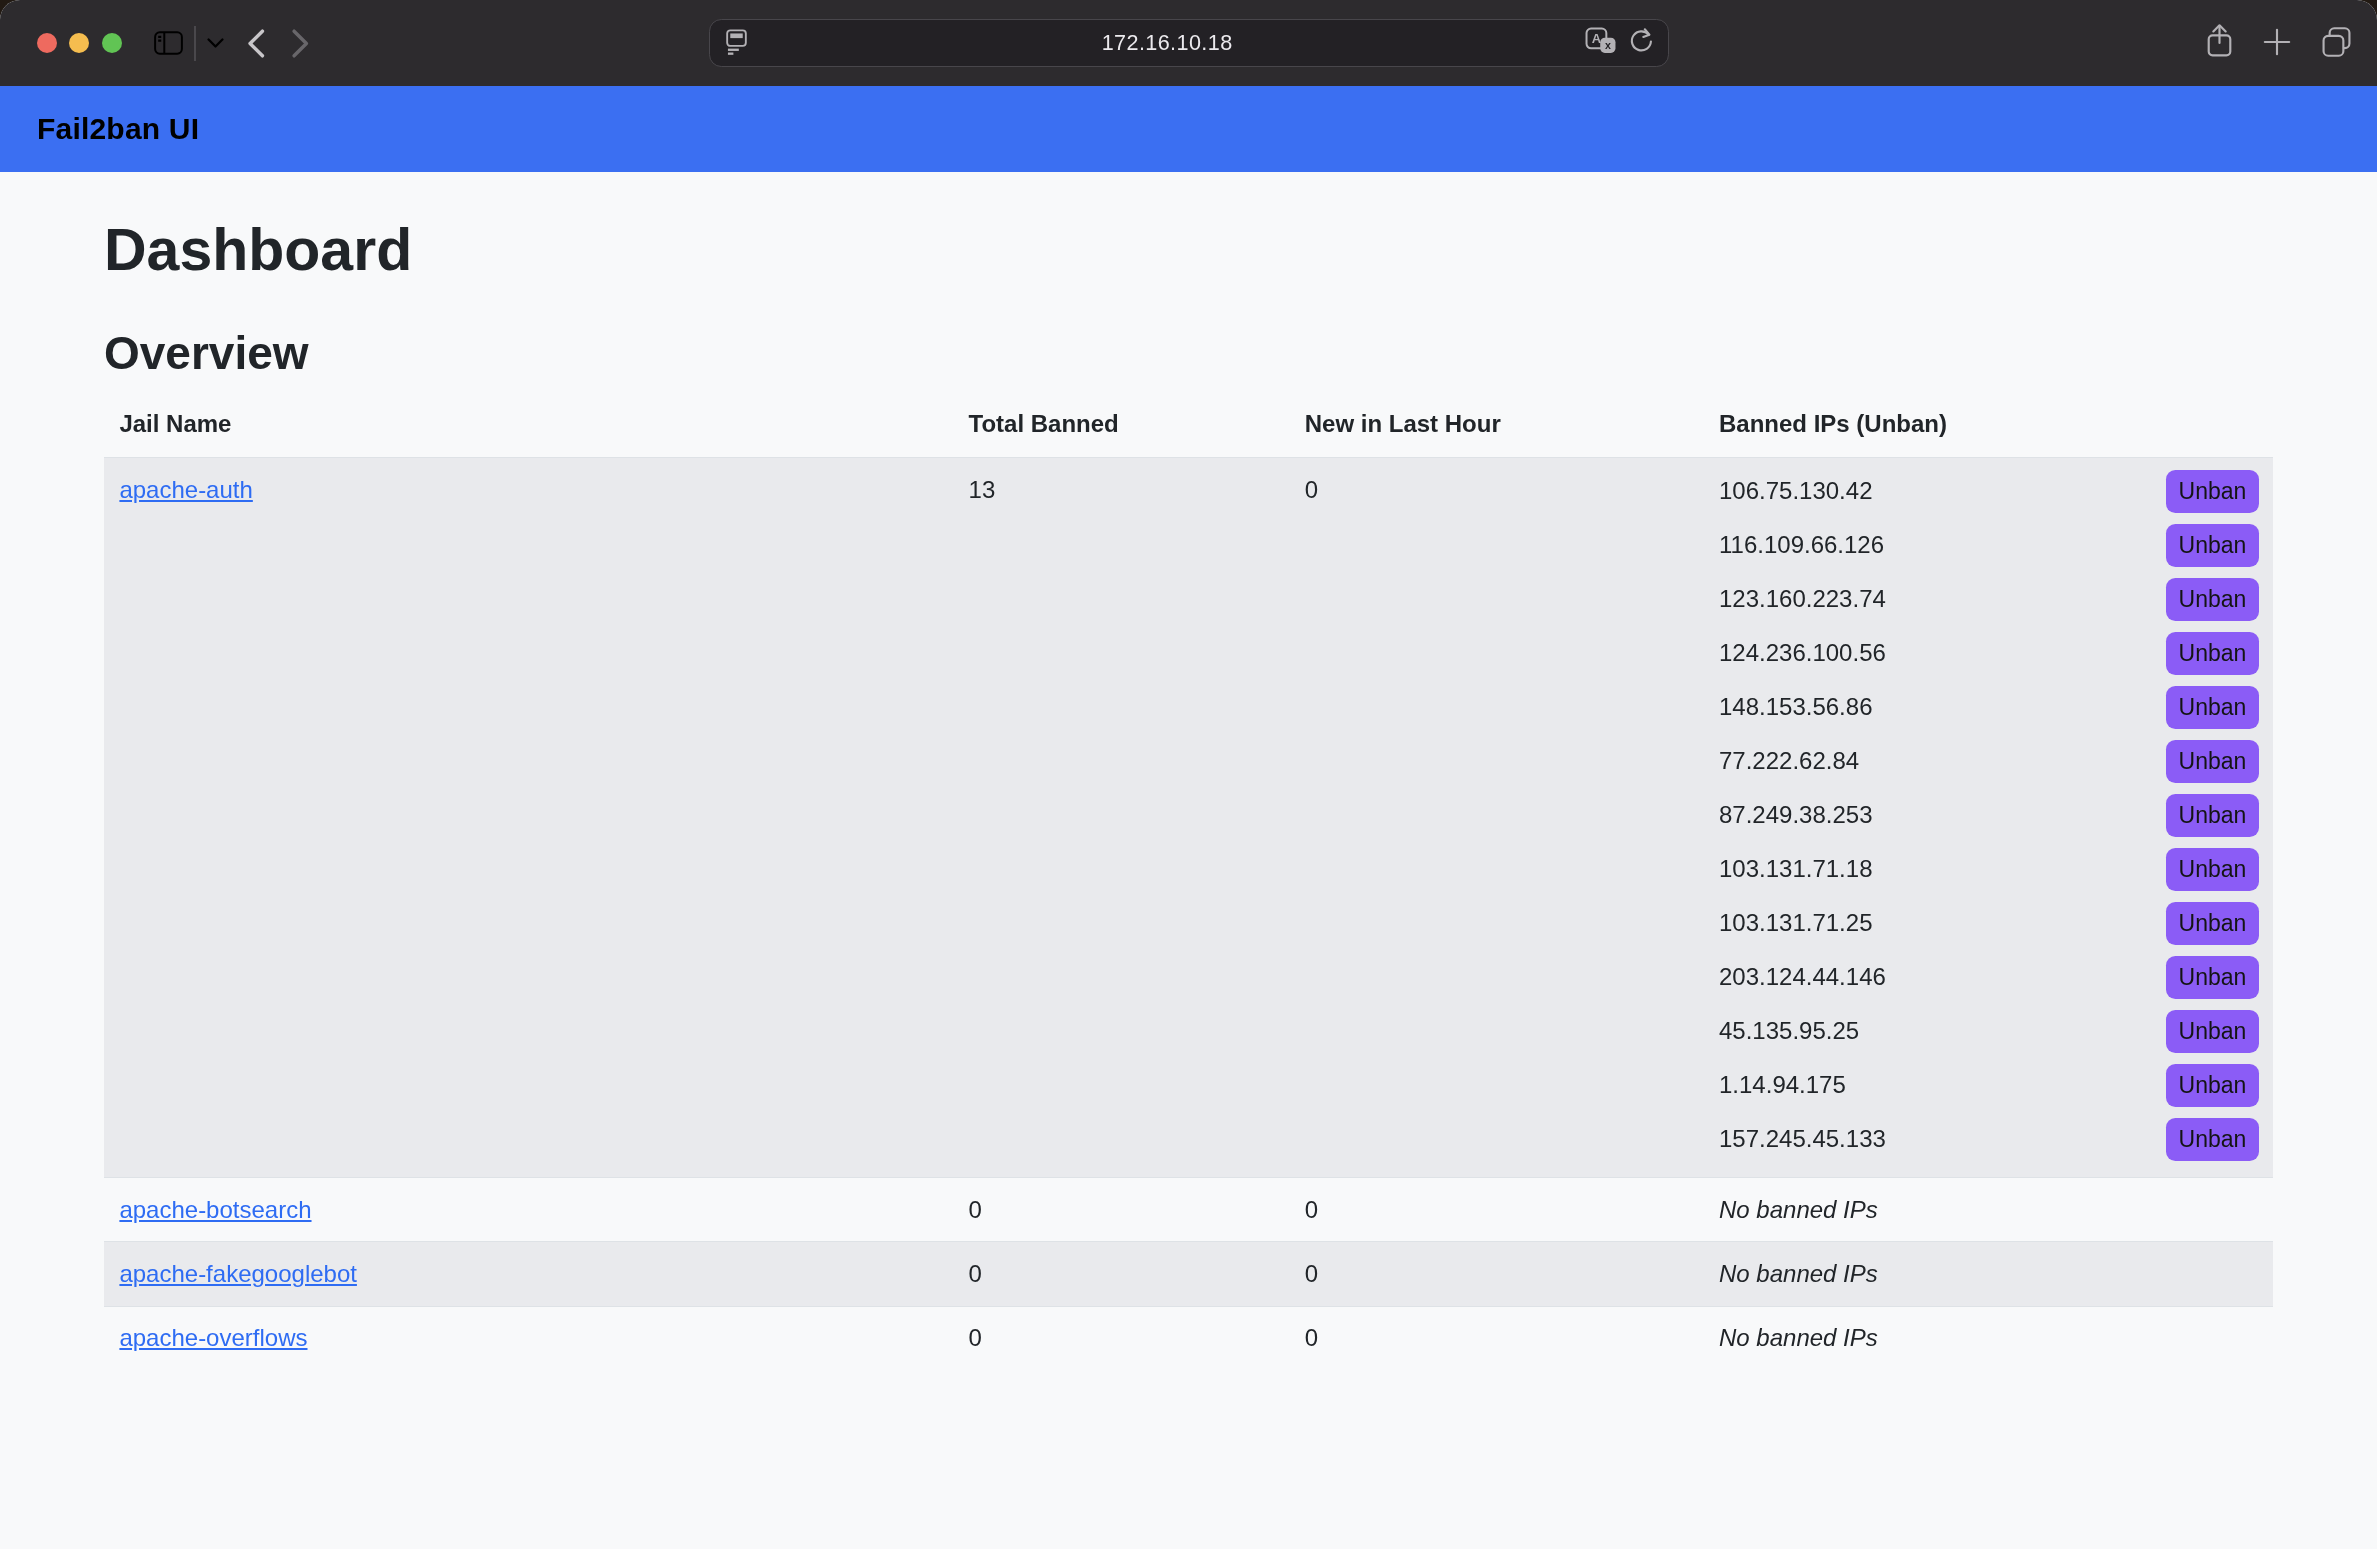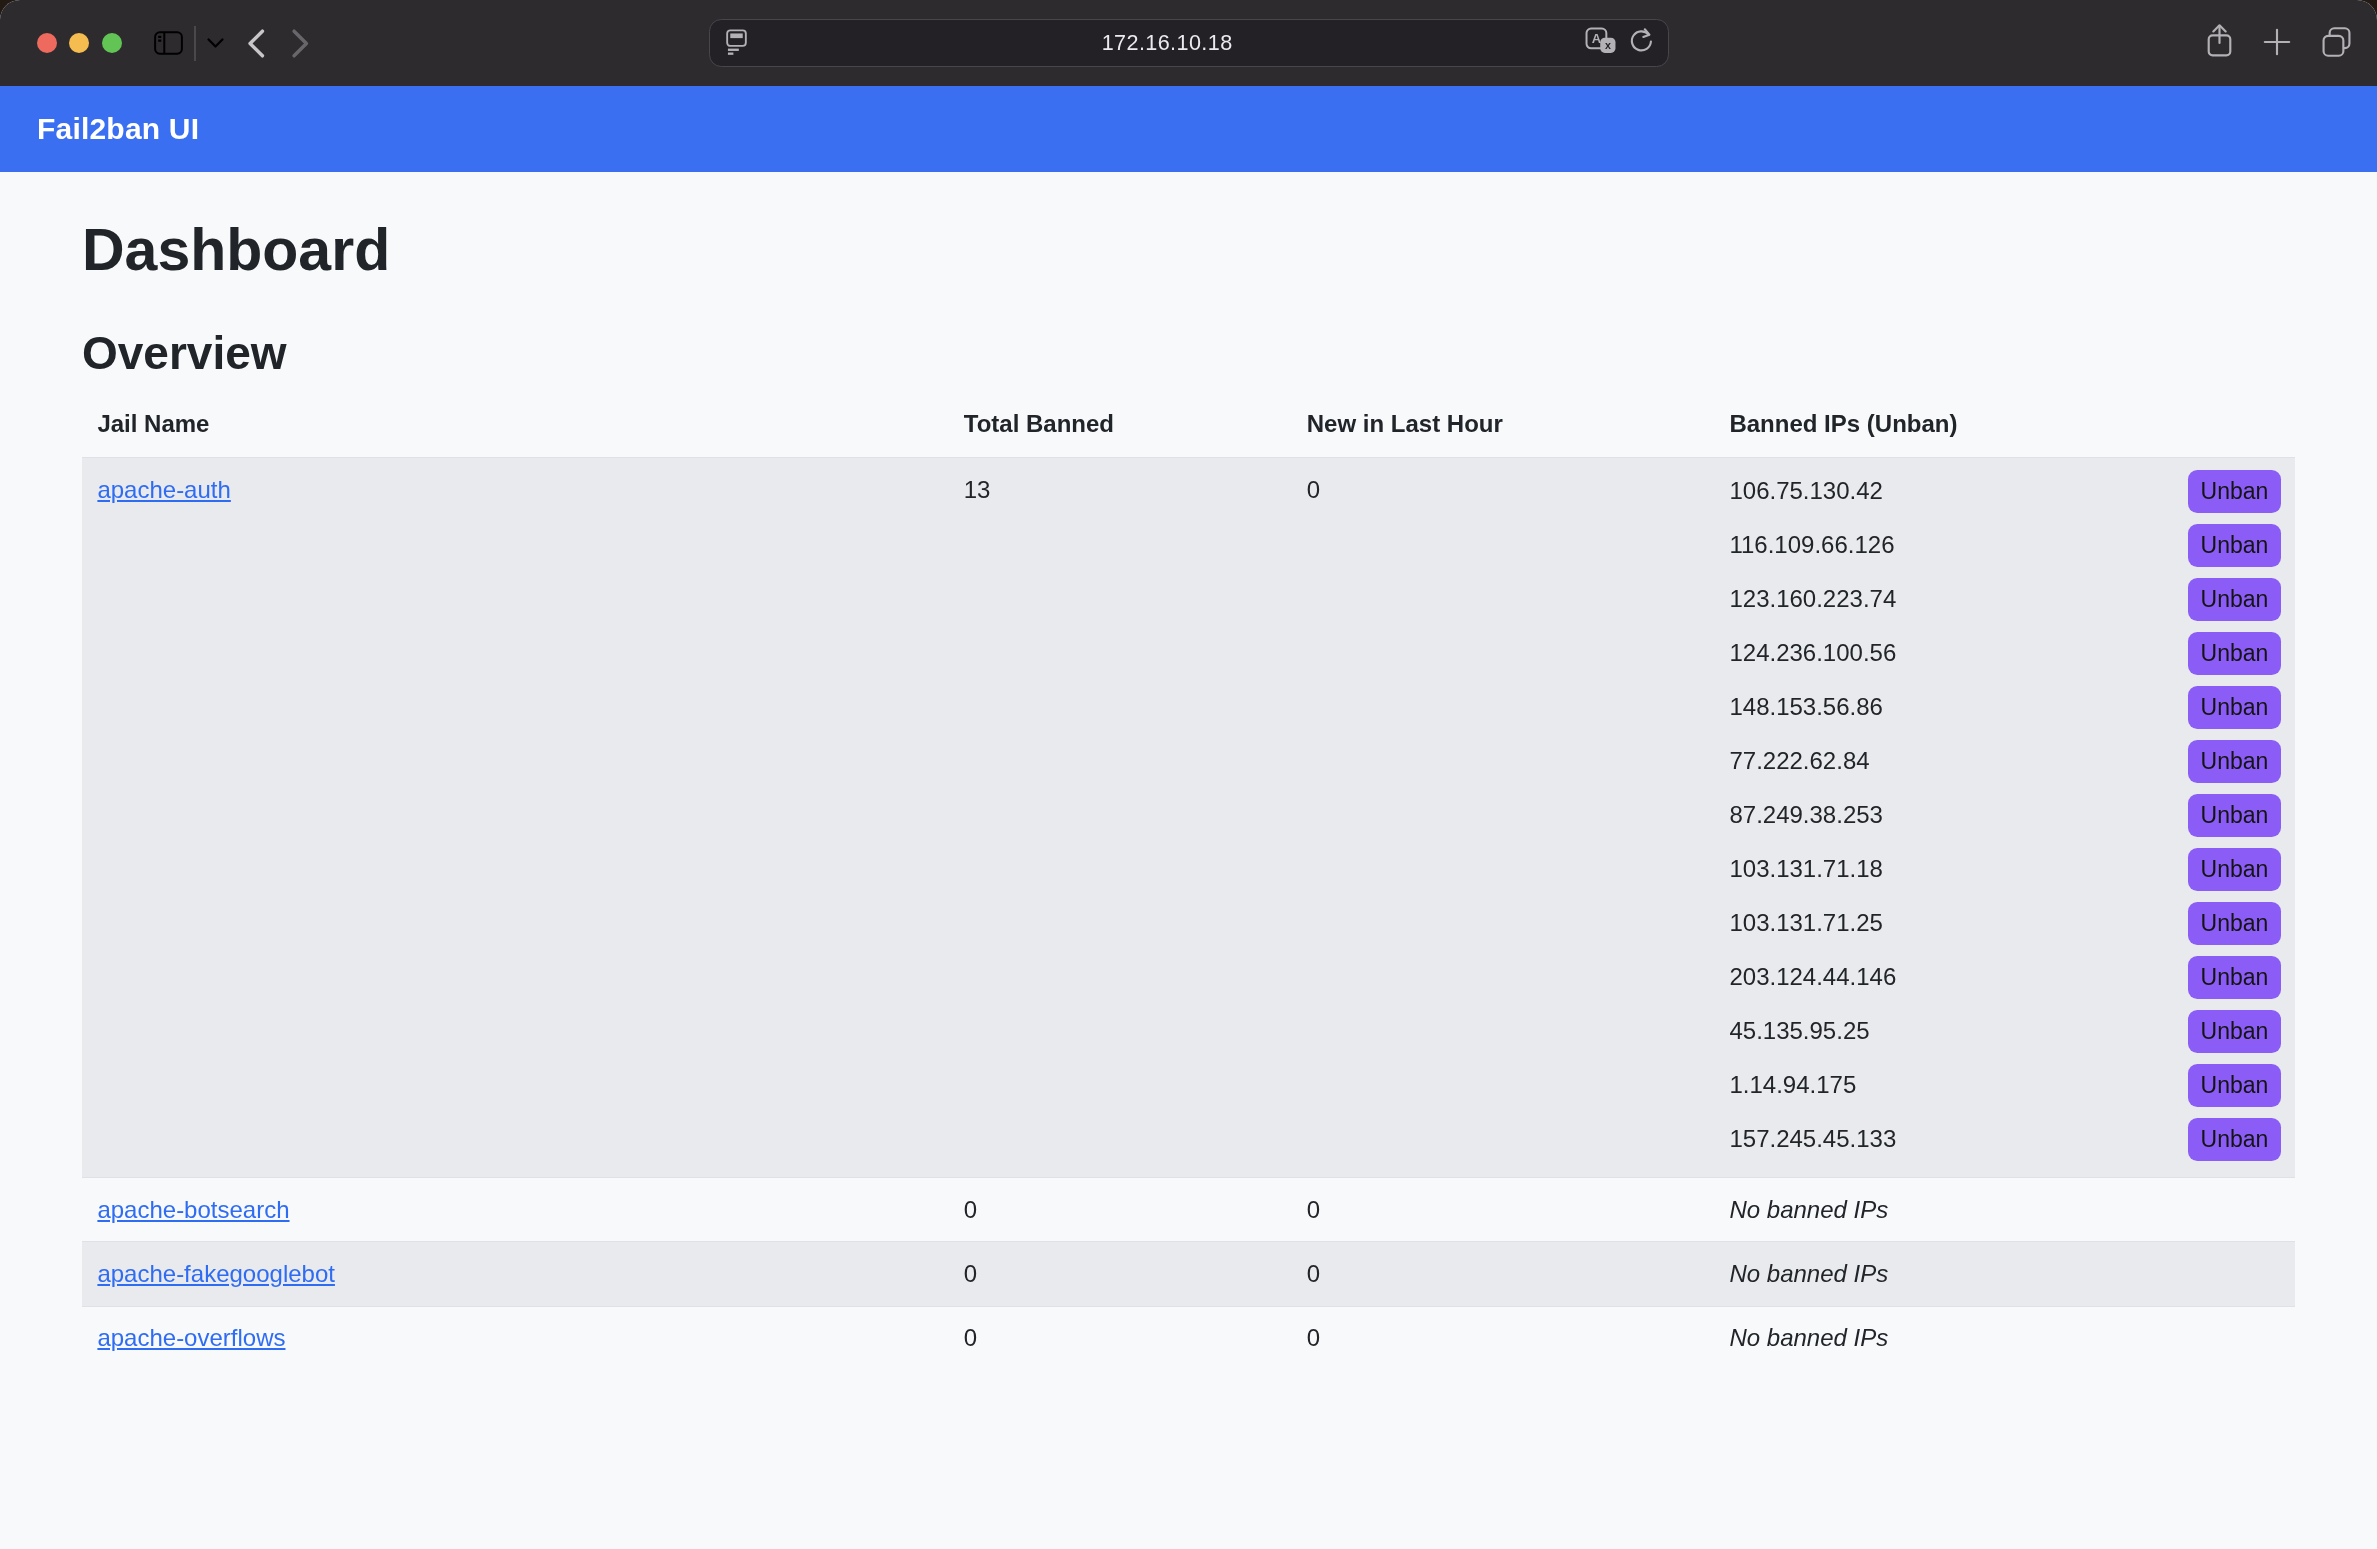--- a/index.html
+++ b/index.html
@@ -30,26 +30,26 @@
   }
   .urlbar .url-text {
     flex:1; text-align:center; color:#eceaee; font-size:21.6px; letter-spacing:0.4px;
     background:none; border:none; font-family:inherit;
   }
   .url-right { display:flex; align-items:center; gap:10.8px; }
   .right-icons { position:absolute; right:23px; top:0; height:86px; display:flex; align-items:center; gap:26px; color:#b3b1b5; }
   .chromebtn { background:none; border:none; padding:0; color:inherit; display:flex; }
   
   .appbar {
-    height:86px; flex:0 0 86px; background:#3b6ff2; color:#ffffff;
+    height:86px; flex:0 0 86px; background:#3b6ff2; color:#000000;
     display:flex; align-items:center; padding-left:37px;
     font-size:30px; font-weight:700; letter-spacing:0.2px;
   }
   
-  .content { flex:1; overflow:hidden; padding:0 82px; color:#212529; }
+  .content { flex:1; overflow:hidden; padding:0 104px; color:#212529; }
   h1.page-title { font-size:59px; font-weight:600; margin:43px 0 0; line-height:1.2; }
   h2.section-title { font-size:46px; font-weight:600; margin:40px 0 0; line-height:1.2; }
   table.overview {
     width:100%; border-collapse:collapse; margin-top:14px;
     font-size:24px; color:#212529;
   }
   table.overview th {
     text-align:left; font-weight:700; padding:15.4px 15.4px 18.5px; line-height:28px;
   }
   table.overview tbody tr { border-top:1.5px solid #dee2e6; }

